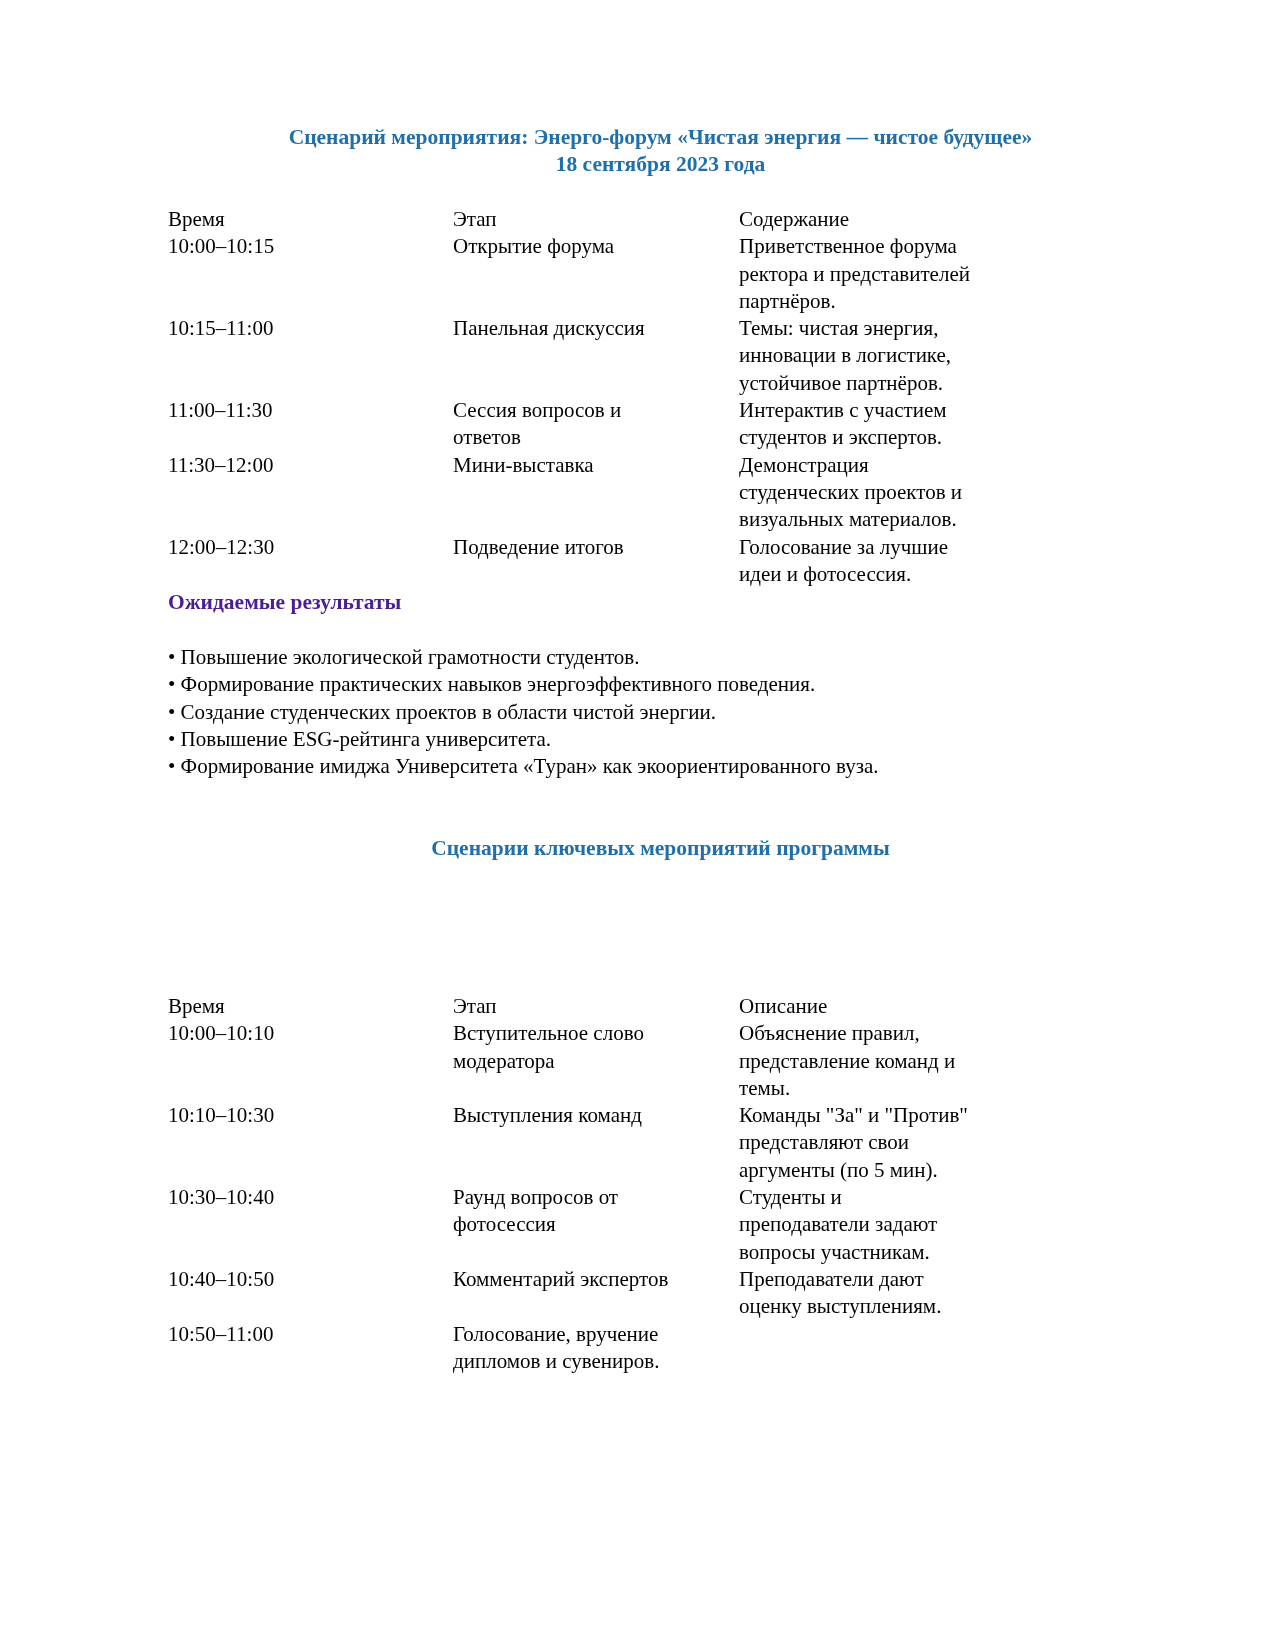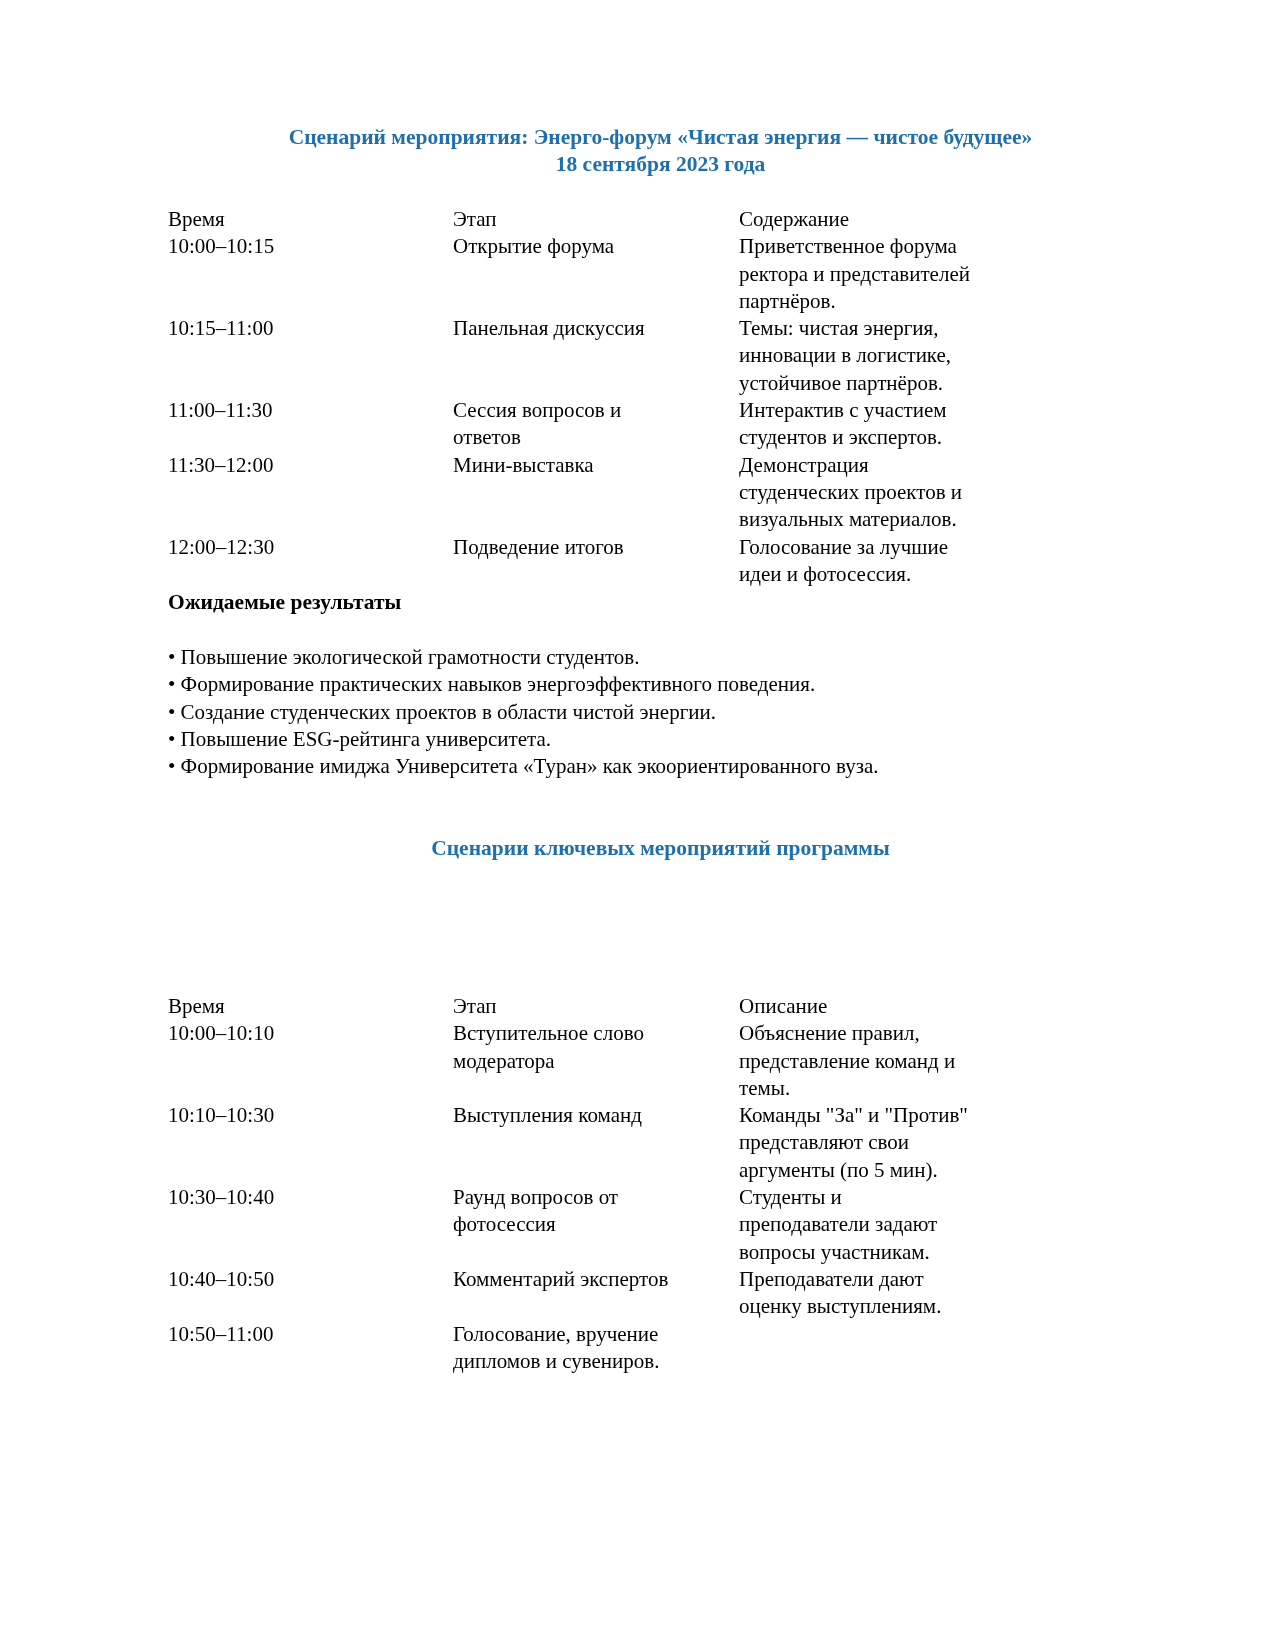--- a/index.html
+++ b/index.html
@@ -8,21 +8,21 @@
       font-family: "Liberation Serif", "DejaVu Serif", serif;
       color: #000000;
     }
     .page { position: absolute; left: 0; top: 0; width: 1275px; height: 1650px; }
     .heading {
       position: absolute; left: 168px; width: 985px; text-align: center;
       font-weight: bold; color: #1f6fab; font-size: 21.5px; line-height: 27px;
     }
     .heading .line { display: block; white-space: nowrap; }
     .subheading {
-      position: absolute; left: 168px; font-weight: bold; color: #000000;
+      position: absolute; left: 168px; font-weight: bold; color: #4c1d95;
       font-size: 21.5px; line-height: 27px; white-space: nowrap;
     }
     .table { position: absolute; left: 168px; width: 900px; font-size: 21px; line-height: 27.3px; }
     .row { position: relative; display: flex; }
     .cell { display: block; }
     .c1 { width: 285px; }
     .c2 { width: 286px; }
     .c3 { width: 290px; }
     .cell .ln { display: block; white-space: nowrap; }
     .bullets { position: absolute; left: 168px; font-size: 21px; line-height: 27.3px; }

